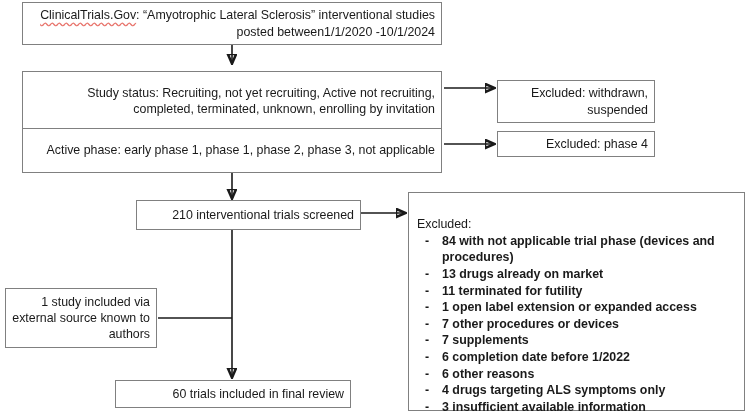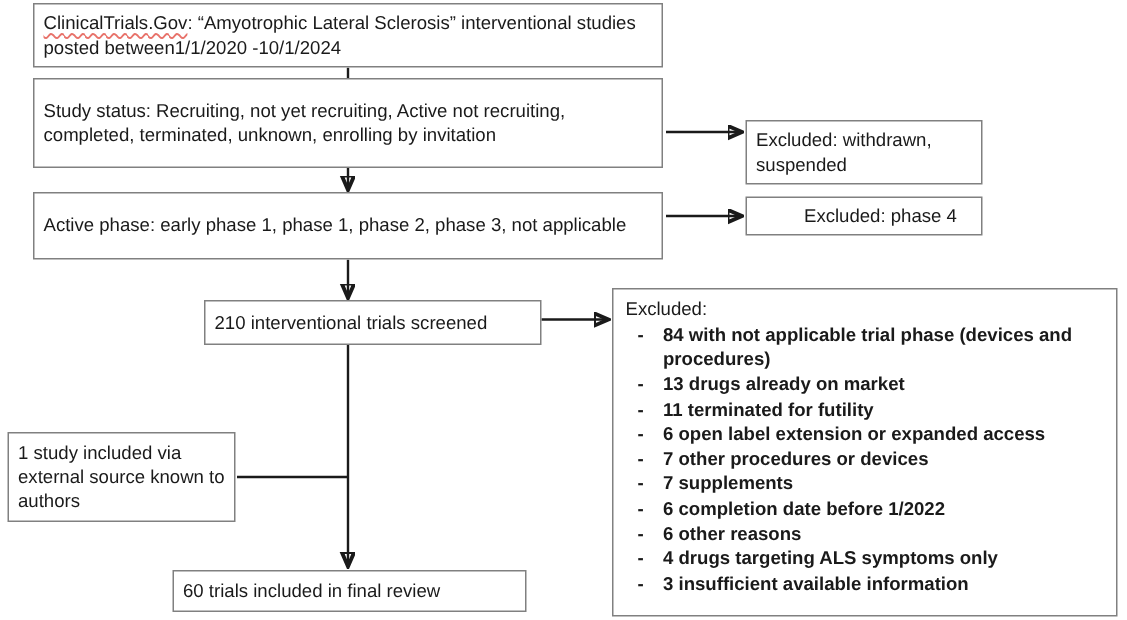--- a/index.html
+++ b/index.html
@@ -17,48 +17,48 @@
   }
   .box {
     position: absolute;
     box-sizing: border-box;
     border: 1.4px solid #808080;
     background: #ffffff;
     color: #1a1a1a;
     display: flex;
     align-items: center;
     justify-content: center;
-    text-align: left;
+    text-align: right;
     line-height: 1.30;
     font-size: 12.4px;
     padding: 2px 6px;
   }
   .box .inner { width: 100%; }
 
   
   #node-source      { left: 22px;  top: 2px;   width: 420px; height: 43px; }
-  #node-status      { left: 22px;  top: 52px;  width: 420px; height: 60px; }
+  #node-status      { left: 22px;  top: 71px;  width: 420px; height: 60px; }
   #node-phase       { left: 22px;  top: 128px; width: 420px; height: 45px; }
   #node-screened    { left: 136px; top: 200px; width: 225px; height: 30px; }
   #node-external    { left: 5px;   top: 288px; width: 152px; height: 60px; }
   #node-final       { left: 115px; top: 380px; width: 236px; height: 28px; }
   #node-exc-status  { left: 497px; top: 80px;  width: 158px; height: 43px; }
   #node-exc-phase   { left: 497px; top: 131px; width: 158px; height: 26px; padding-left: 38px; }
 
   
   #node-exc-list {
     position: absolute;
     left: 408px; top: 192px; width: 337px; height: 219px;
     box-sizing: border-box;
     border: 1.4px solid #808080;
     background: #ffffff;
     color: #1a1a1a;
     font-size: 12.4px;
     line-height: 1.30;
-    padding: 5px 8px 4px 8px;
+    padding: 23px 8px 4px 8px;
     text-align: left;
   }
   #node-exc-list .exc-title { margin-bottom: 1px; }
   #node-exc-list ul {
     list-style: none;
     margin: 0;
     padding: 0;
   }
   #node-exc-list li {
     position: relative;
@@ -153,21 +153,21 @@
   <div class="box" id="node-exc-phase">
     <span class="inner">Excluded: phase 4</span>
   </div>
 
   <div id="node-exc-list">
     <div class="exc-title">Excluded:</div>
     <ul>
       <li>84 with not applicable trial phase (devices and procedures)</li>
       <li>13 drugs already on market</li>
       <li>11 terminated for futility</li>
-      <li>6 open label extension or expanded access</li>
+      <li>1 open label extension or expanded access</li>
       <li>7 other procedures or devices</li>
       <li>7 supplements</li>
       <li>6 completion date before 1/2022</li>
       <li>6 other reasons</li>
       <li>4 drugs targeting ALS symptoms only</li>
       <li>3 insufficient available information</li>
     </ul>
   </div>
 
 </div>

